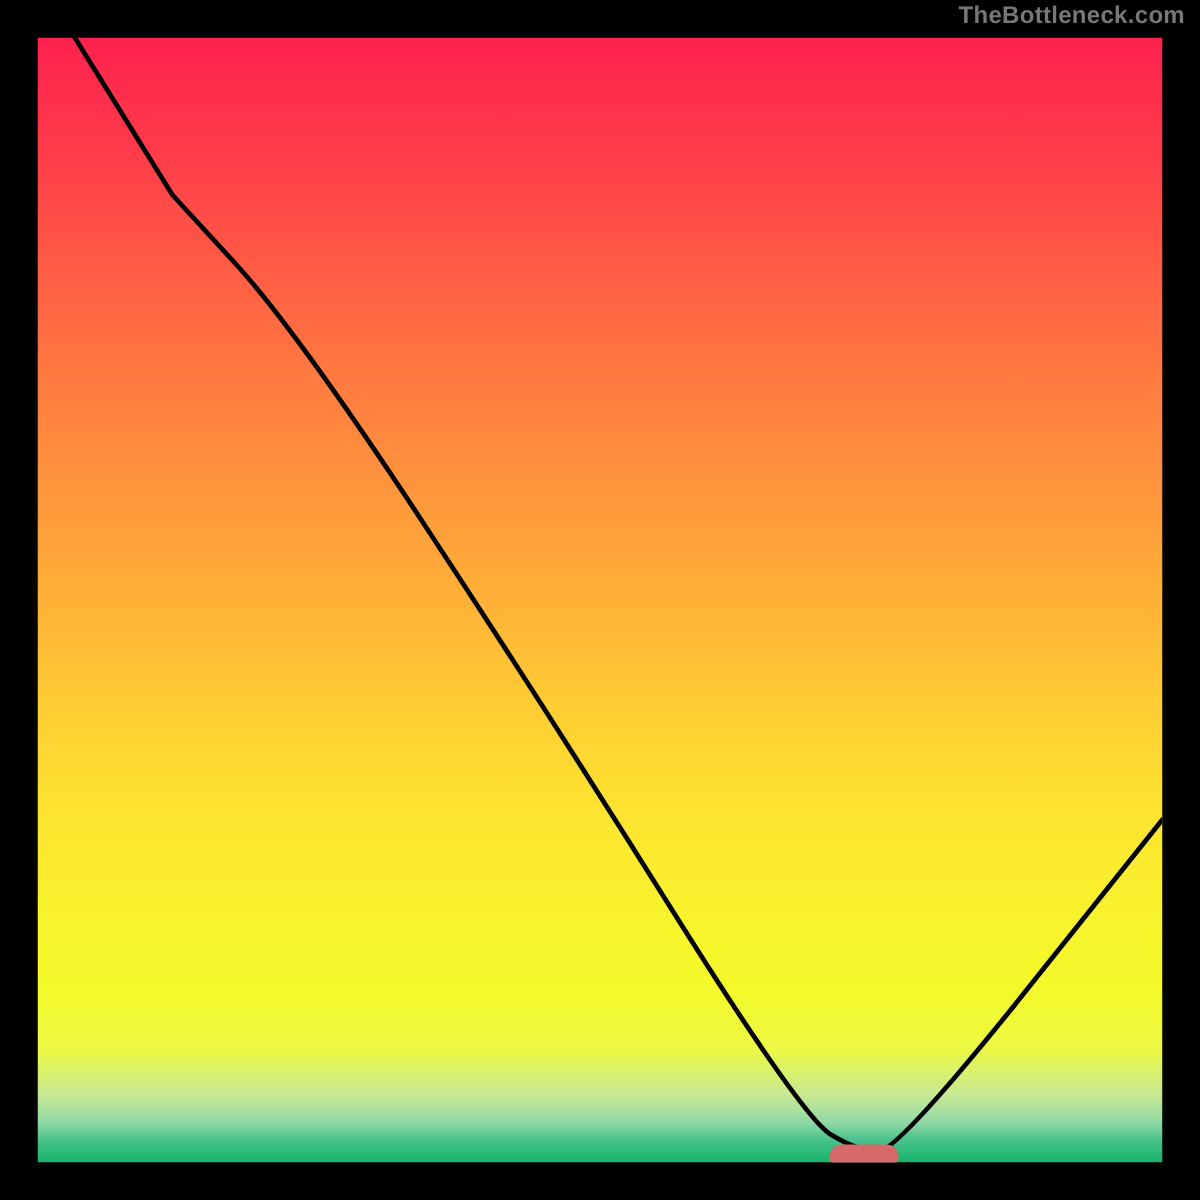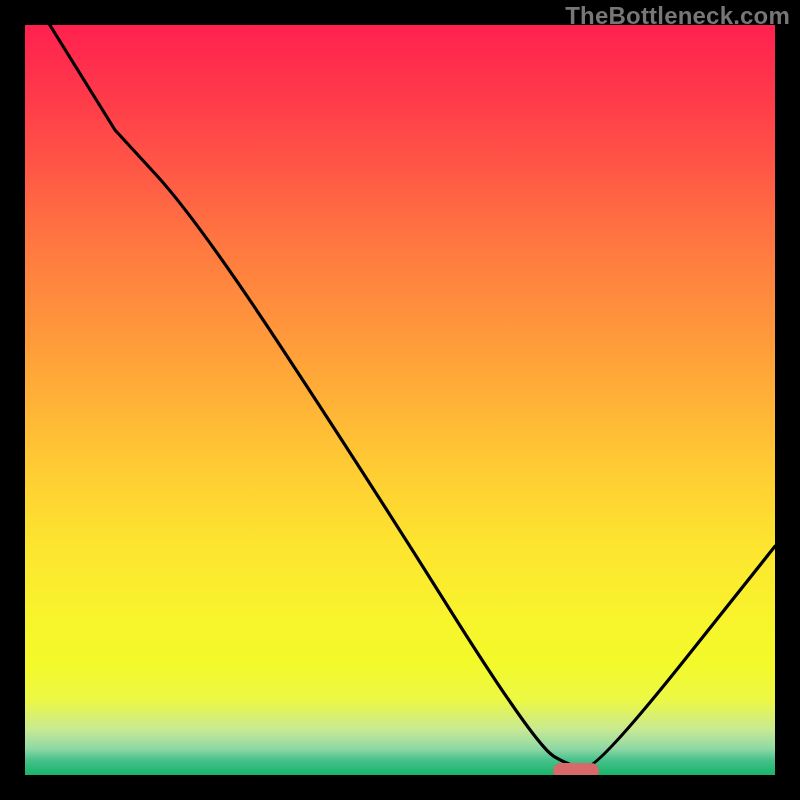--- a/index.html
+++ b/index.html
@@ -15,21 +15,21 @@
     position: relative;
     width: 800px;
     height: 800px;
     background: #000;
   }
   .watermark {
     position: absolute;
     top: 2px;
     right: 10px;
     color: #777;
-    font-size: 24px;
+    font-size: 16px;
     font-weight: 600;
     letter-spacing: 0.2px;
     z-index: 5;
   }
   .plot-area {
     position: absolute;
     left: 25px;
     top: 25px;
     width: 750px;
     height: 750px;

